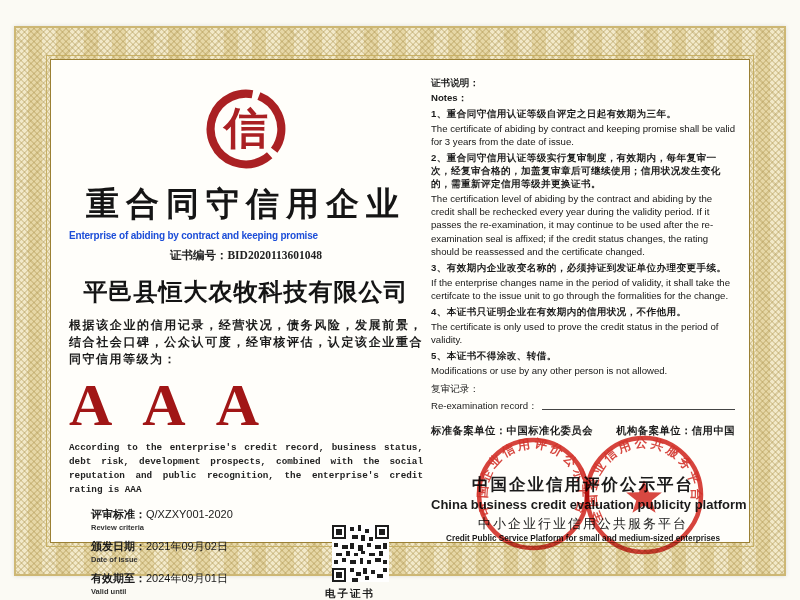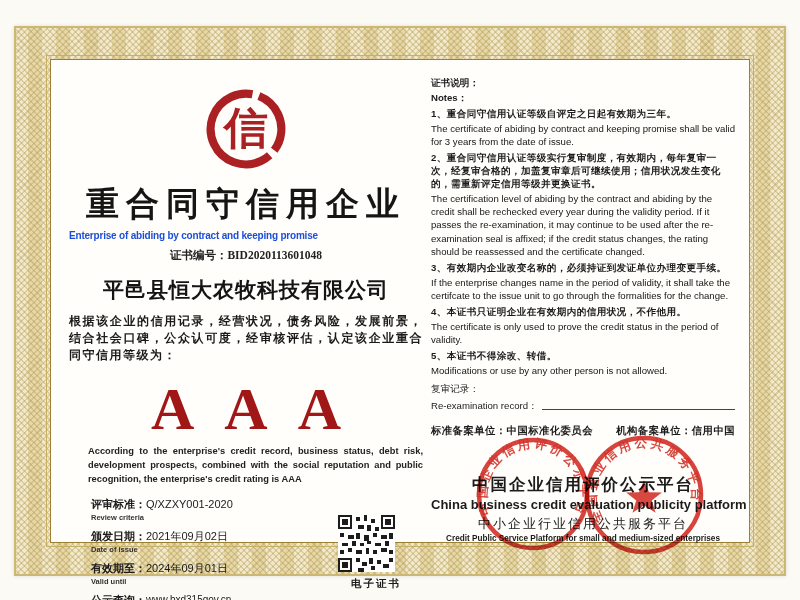--- a/index.html
+++ b/index.html
@@ -33,46 +33,45 @@
   }
   .title-en{
     text-align:left;font-size:10px;font-weight:bold;margin-top:3px;color:#1d4ed8;
     white-space:nowrap;letter-spacing:-0.2px;
   }
   .cert-no{
     text-align:center;font-size:11.5px;font-weight:bold;margin-top:7px;color:#222;
     font-family:"Liberation Serif","DejaVu Serif",serif;
   }
   .company{
-    text-align:center;font-size:21px;font-weight:bold;margin-top:13px;letter-spacing:1px;
+    text-align:center;font-size:24px;font-weight:bold;margin-top:13px;letter-spacing:1px;
     white-space:nowrap;color:#141414;
   }
   .statement-cn{
     margin-top:9px;font-size:12px;font-weight:bold;line-height:1.42;
     text-align:justify;letter-spacing:1.5px;color:#1a1a1a;
   }
   .rating{
-    text-align:center;font-size:60px;font-weight:bold;color:#a11616;
+    text-align:left;font-size:60px;font-weight:bold;color:#a11616;
     font-family:"Liberation Serif","DejaVu Serif",serif;
-    letter-spacing:30px;margin-top:14px;margin-right:-30px;line-height:1.05;
+    letter-spacing:30px;margin-top:6px;margin-right:-30px;line-height:1.05;
   }
   .statement-en{
     margin-top:4px;font-size:9.3px;font-weight:bold;line-height:1.5;
-    font-family:Liberation Sans, sans-serif;color:#222;
+    font-family:Liberation Mono, monospace;color:#222;
     text-align:justify;
-    margin-left:19px;
   }
   .fields{margin-top:10px;padding-left:22px;position:relative;}
   .field{margin-bottom:7px;}
   .field .cnline{font-size:11px;}
   .field .cnline .lbl{font-weight:bold;}
   .field .enline{font-size:7.5px;color:#333;margin-top:1px;font-weight:bold;}
   .urls{display:inline-block;vertical-align:top;}
   .urls div{font-size:10px;line-height:1.32;}
-  .qr-block{position:absolute;right:22px;top:18px;width:70px;text-align:right;}
+  .qr-block{position:absolute;right:28px;top:18px;width:70px;text-align:left;}
   .qr-block svg{width:57px;height:57px;display:block;margin:0 auto;}
   .qr-caption{font-size:10.5px;font-weight:bold;margin-top:5px;letter-spacing:2px;}
   
   .col-right{position:absolute;left:380px;top:16px;width:304px;}
   .notes{font-size:9.6px;line-height:1.36;}
   .notes .h{font-weight:bold;margin-bottom:2px;}
   .note-cn{font-weight:bold;margin-top:3px;letter-spacing:.4px;}
   .note-en{margin-top:2px;color:#161616;}
   .review-cn{font-weight:normal;font-size:9.6px;margin-top:5px;}
   .review-en{font-size:9.6px;margin-top:4px;display:flex;}

